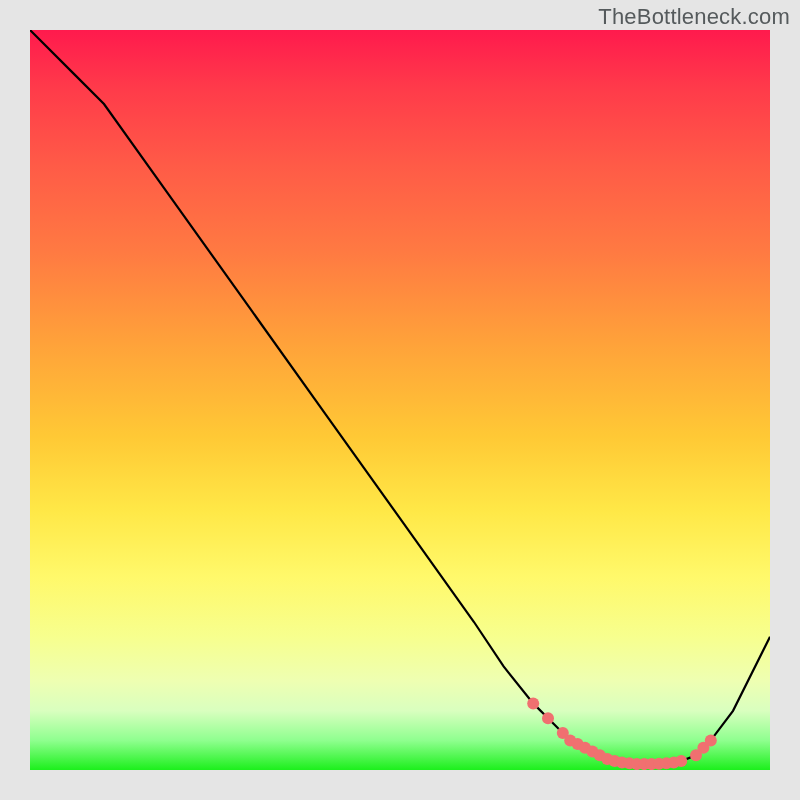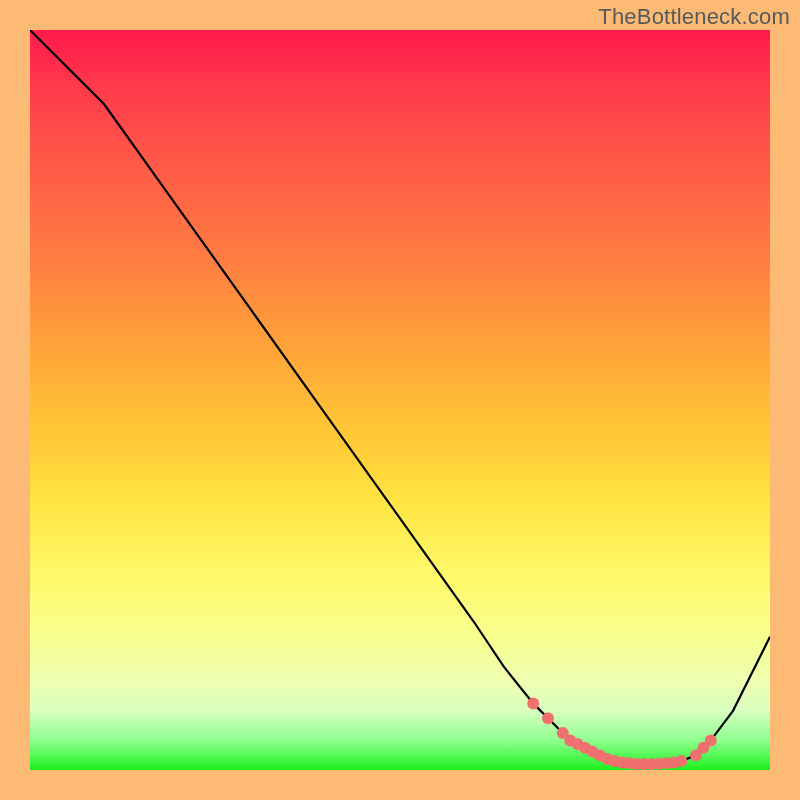--- a/index.html
+++ b/index.html
@@ -8,21 +8,21 @@
     width: 800px;
     height: 800px;
     background: #000;
     overflow: hidden;
     font-family: Arial, Helvetica, sans-serif;
   }
   .frame {
     position: relative;
     width: 800px;
     height: 800px;
-    background: #fdba74;
+    background: #e5e5e5;
   }
   .watermark {
     position: absolute;
     top: 4px;
     right: 10px;
     color: #555a5c;
     font-size: 22px;
     font-weight: 500;
     letter-spacing: 0.2px;
     z-index: 10;

